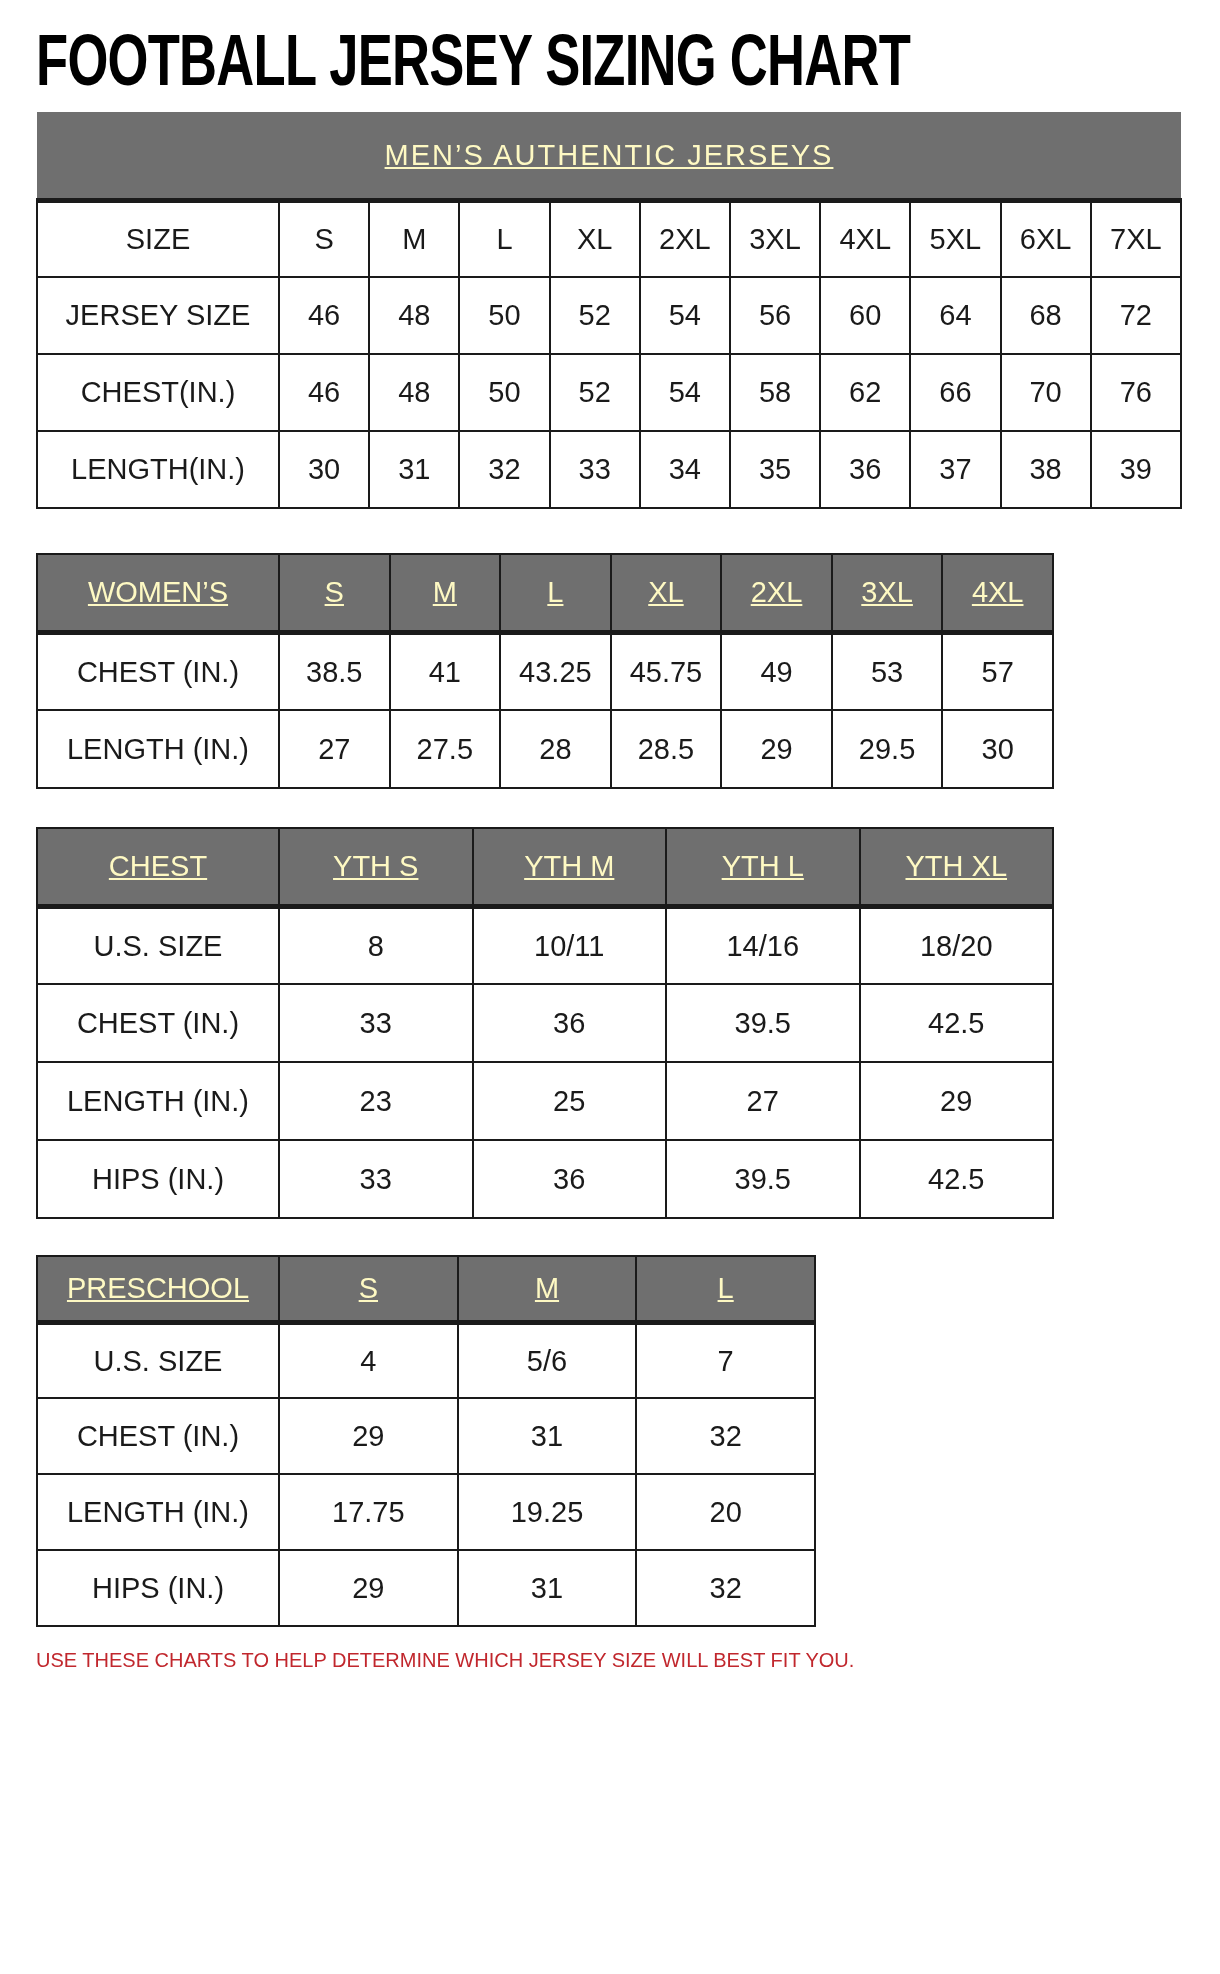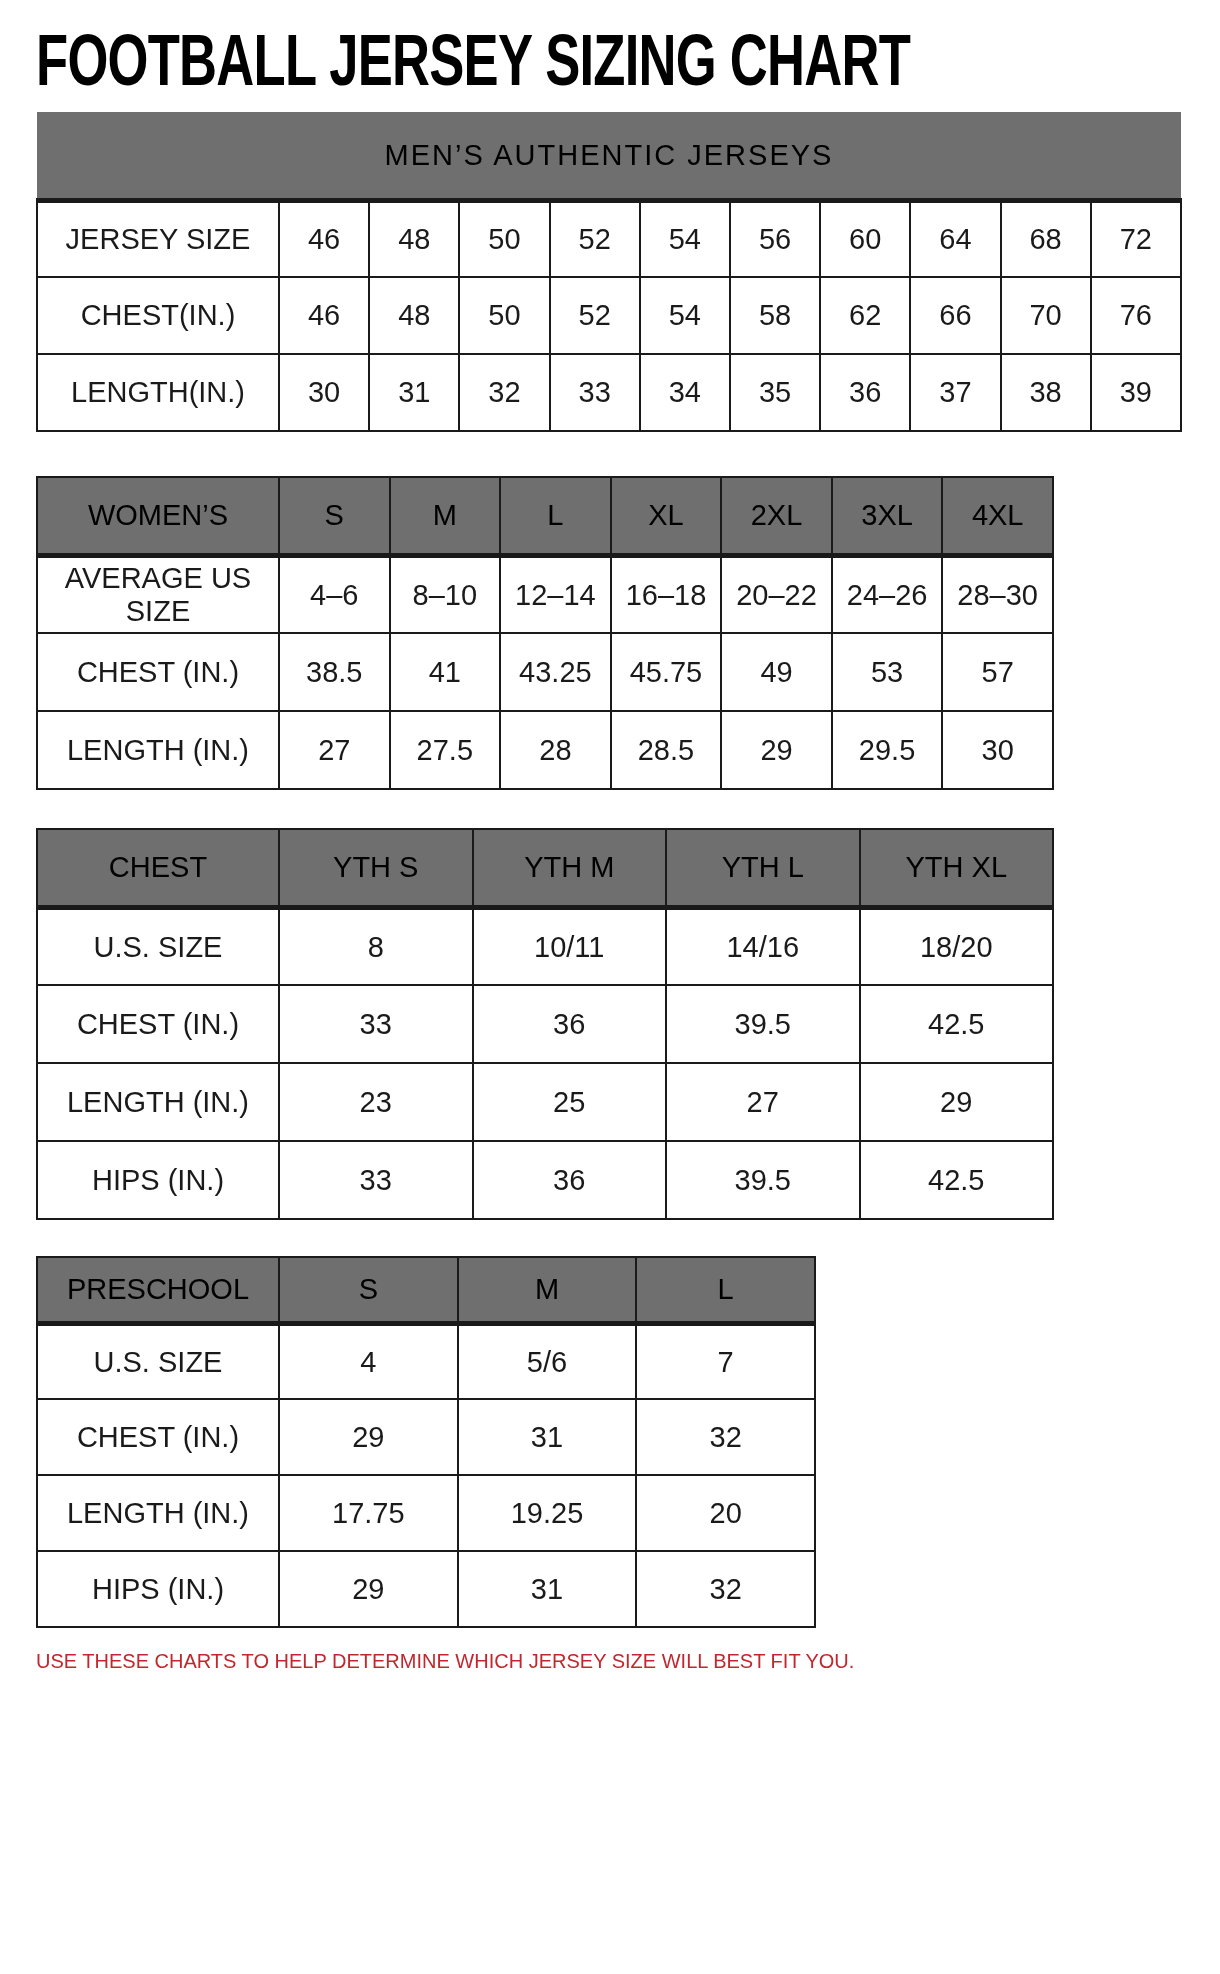--- a/index.html
+++ b/index.html
@@ -42,22 +42,23 @@
   table.sizing th, table.sizing td {
     border: 2px solid #1a1a1a;
     text-align: center;
     vertical-align: middle;
     font-weight: 400;
     font-size: 29px;
     padding: 0 4px;
   }
   table.sizing thead th {
     background: #6F6F6F;
-    color: #000000;
+    color: #fef9c3;
     border-bottom-width: 5px;
+    text-decoration: underline;
   }
   th.banner-cell {
     border-top: none !important;
     border-left: none !important;
     border-right: none !important;
     font-size: 34px;
     letter-spacing: 2px;
   }
   col.label-col { width: 242px; }
 
@@ -106,20 +107,33 @@
           <col>
           <col>
           <col>
         </colgroup>
         <thead>
           <tr>
             <th class="banner-cell" colspan="11">MEN’S AUTHENTIC JERSEYS</th>
           </tr>
         </thead>
         <tbody>
+          <tr>
+            <th class="row-label">SIZE</th>
+            <td>S</td>
+            <td>M</td>
+            <td>L</td>
+            <td>XL</td>
+            <td>2XL</td>
+            <td>3XL</td>
+            <td>4XL</td>
+            <td>5XL</td>
+            <td>6XL</td>
+            <td>7XL</td>
+          </tr>
           <tr>
             <th class="row-label">JERSEY SIZE</th>
             <td>46</td>
             <td>48</td>
             <td>50</td>
             <td>52</td>
             <td>54</td>
             <td>56</td>
             <td>60</td>
             <td>64</td>
@@ -172,30 +186,20 @@
             <th>M</th>
             <th>L</th>
             <th>XL</th>
             <th>2XL</th>
             <th>3XL</th>
             <th>4XL</th>
           </tr>
         </thead>
         <tbody>
           <tr>
-            <th class="row-label">AVERAGE US SIZE</th>
-            <td>4–6</td>
-            <td>8–10</td>
-            <td>12–14</td>
-            <td>16–18</td>
-            <td>20–22</td>
-            <td>24–26</td>
-            <td>28–30</td>
-          </tr>
-          <tr>
             <th class="row-label">CHEST (IN.)</th>
             <td>38.5</td>
             <td>41</td>
             <td>43.25</td>
             <td>45.75</td>
             <td>49</td>
             <td>53</td>
             <td>57</td>
           </tr>
           <tr>

